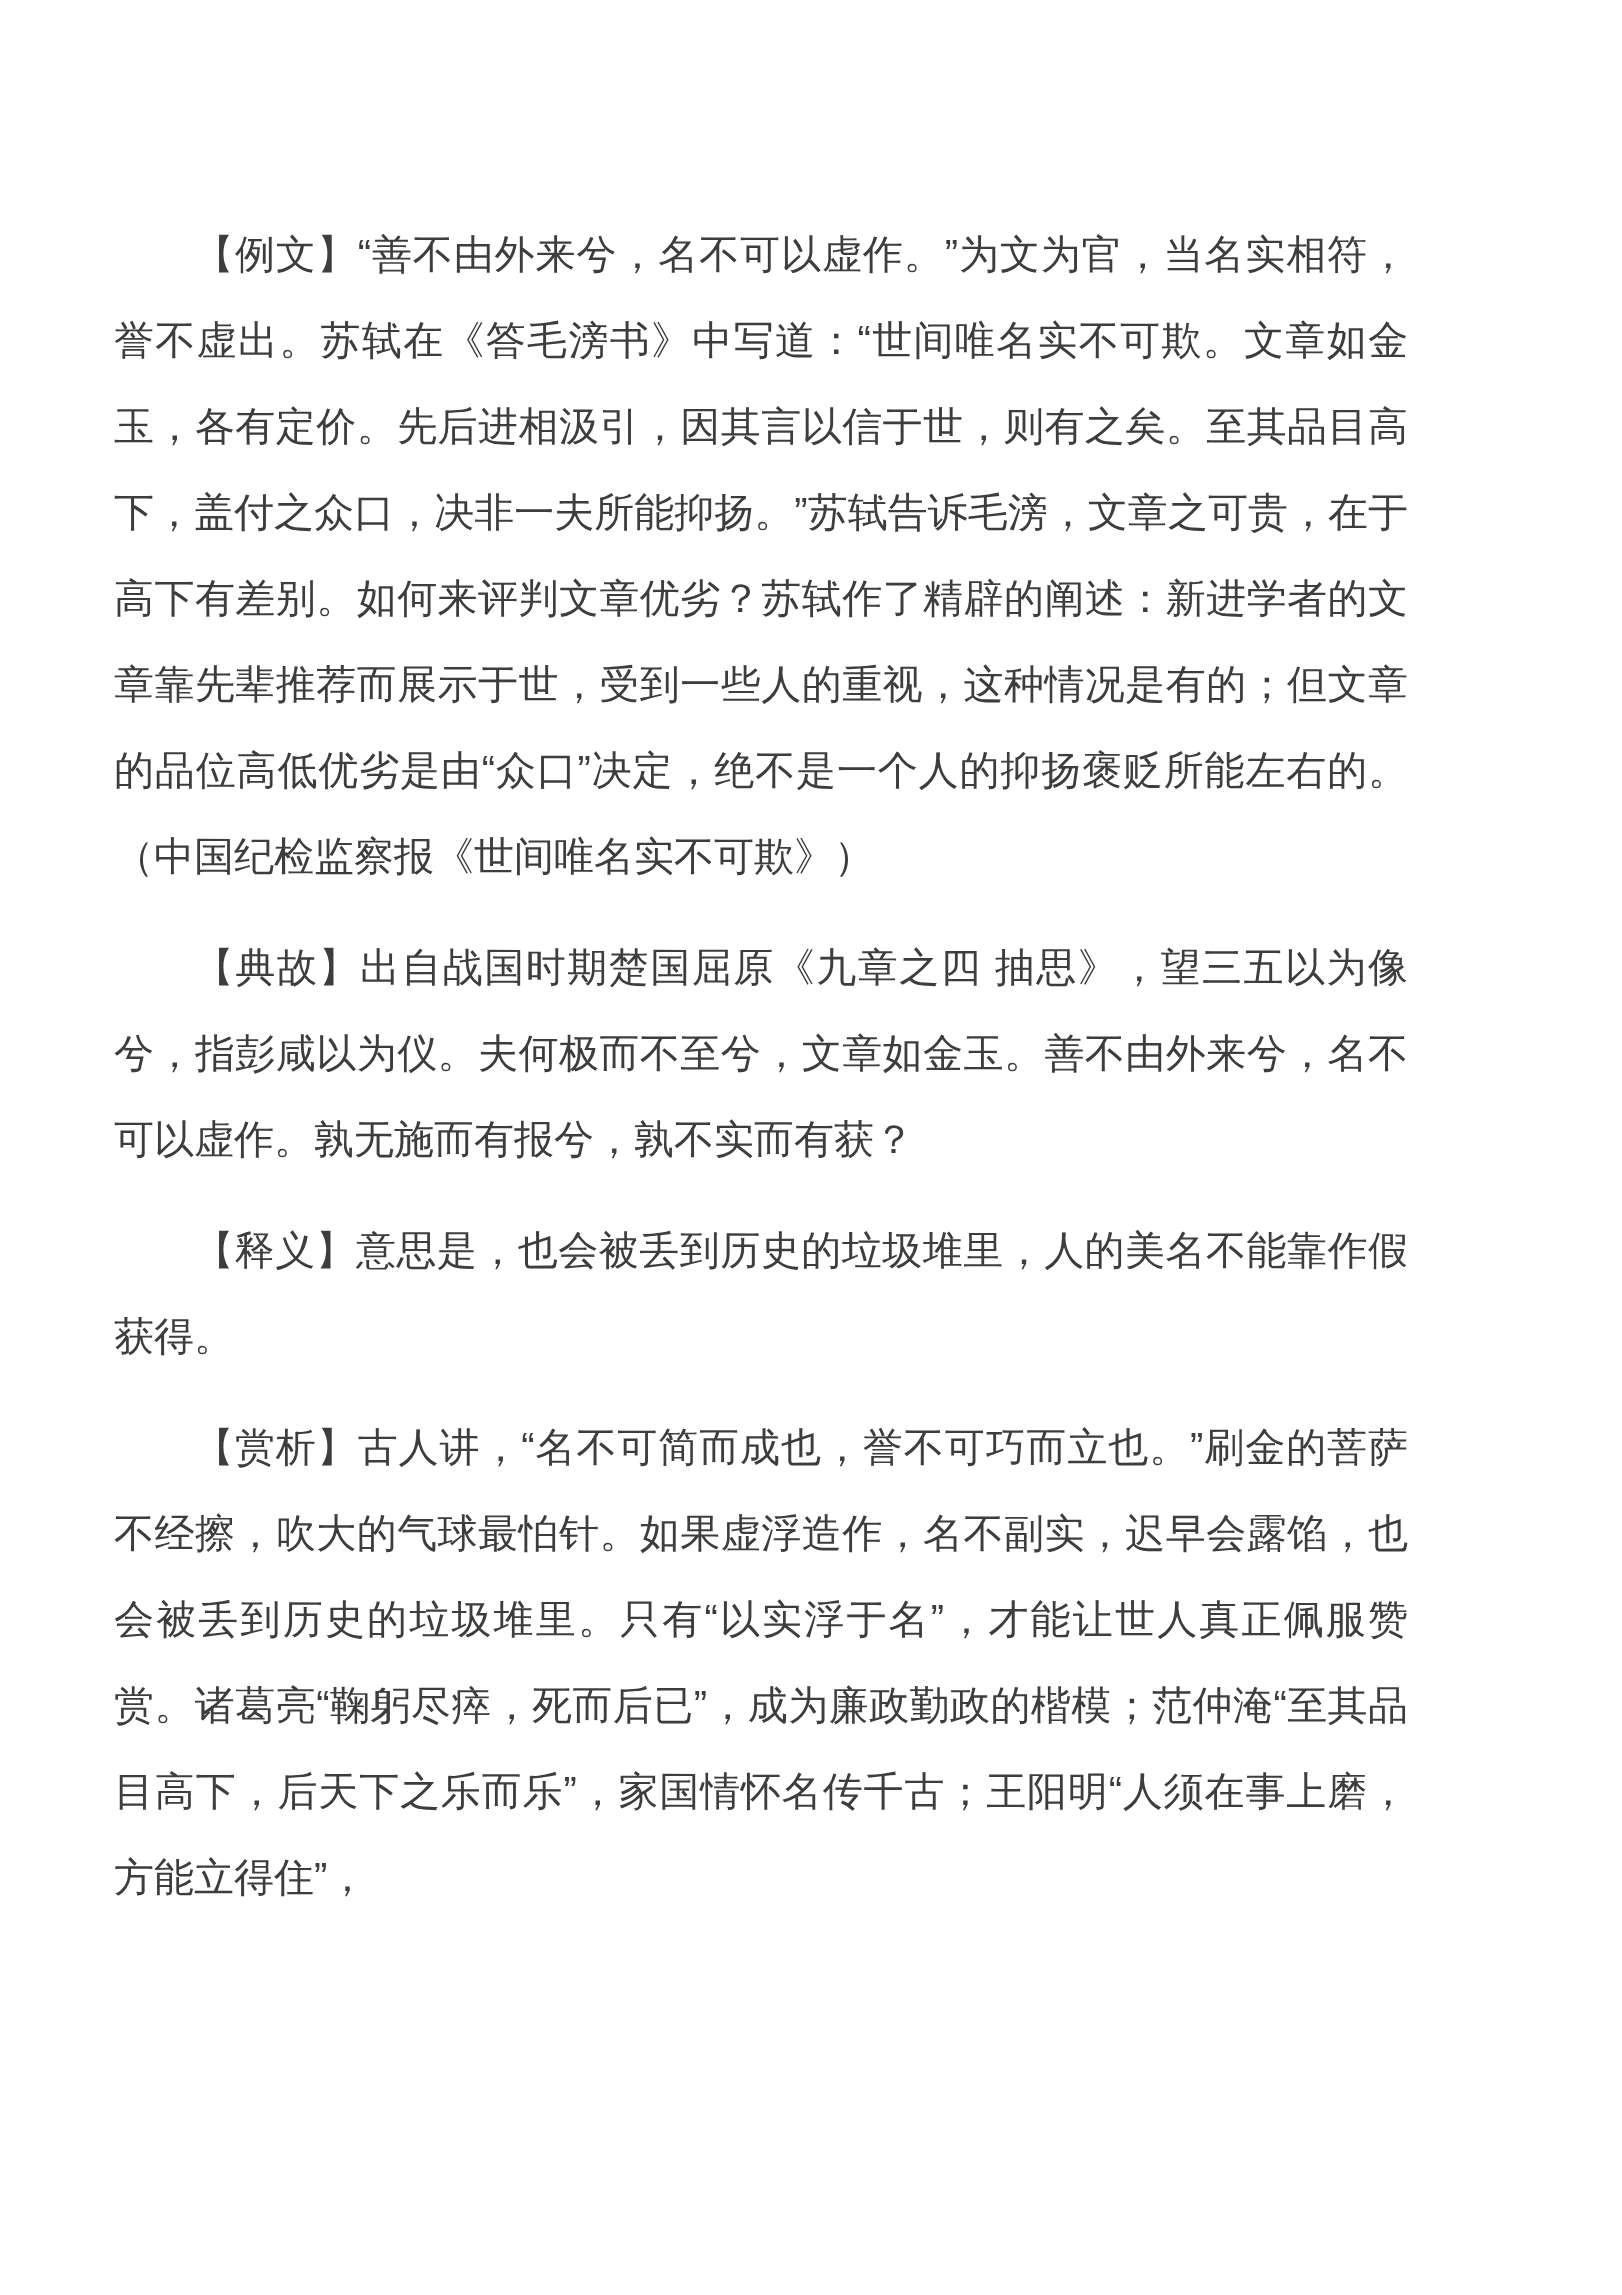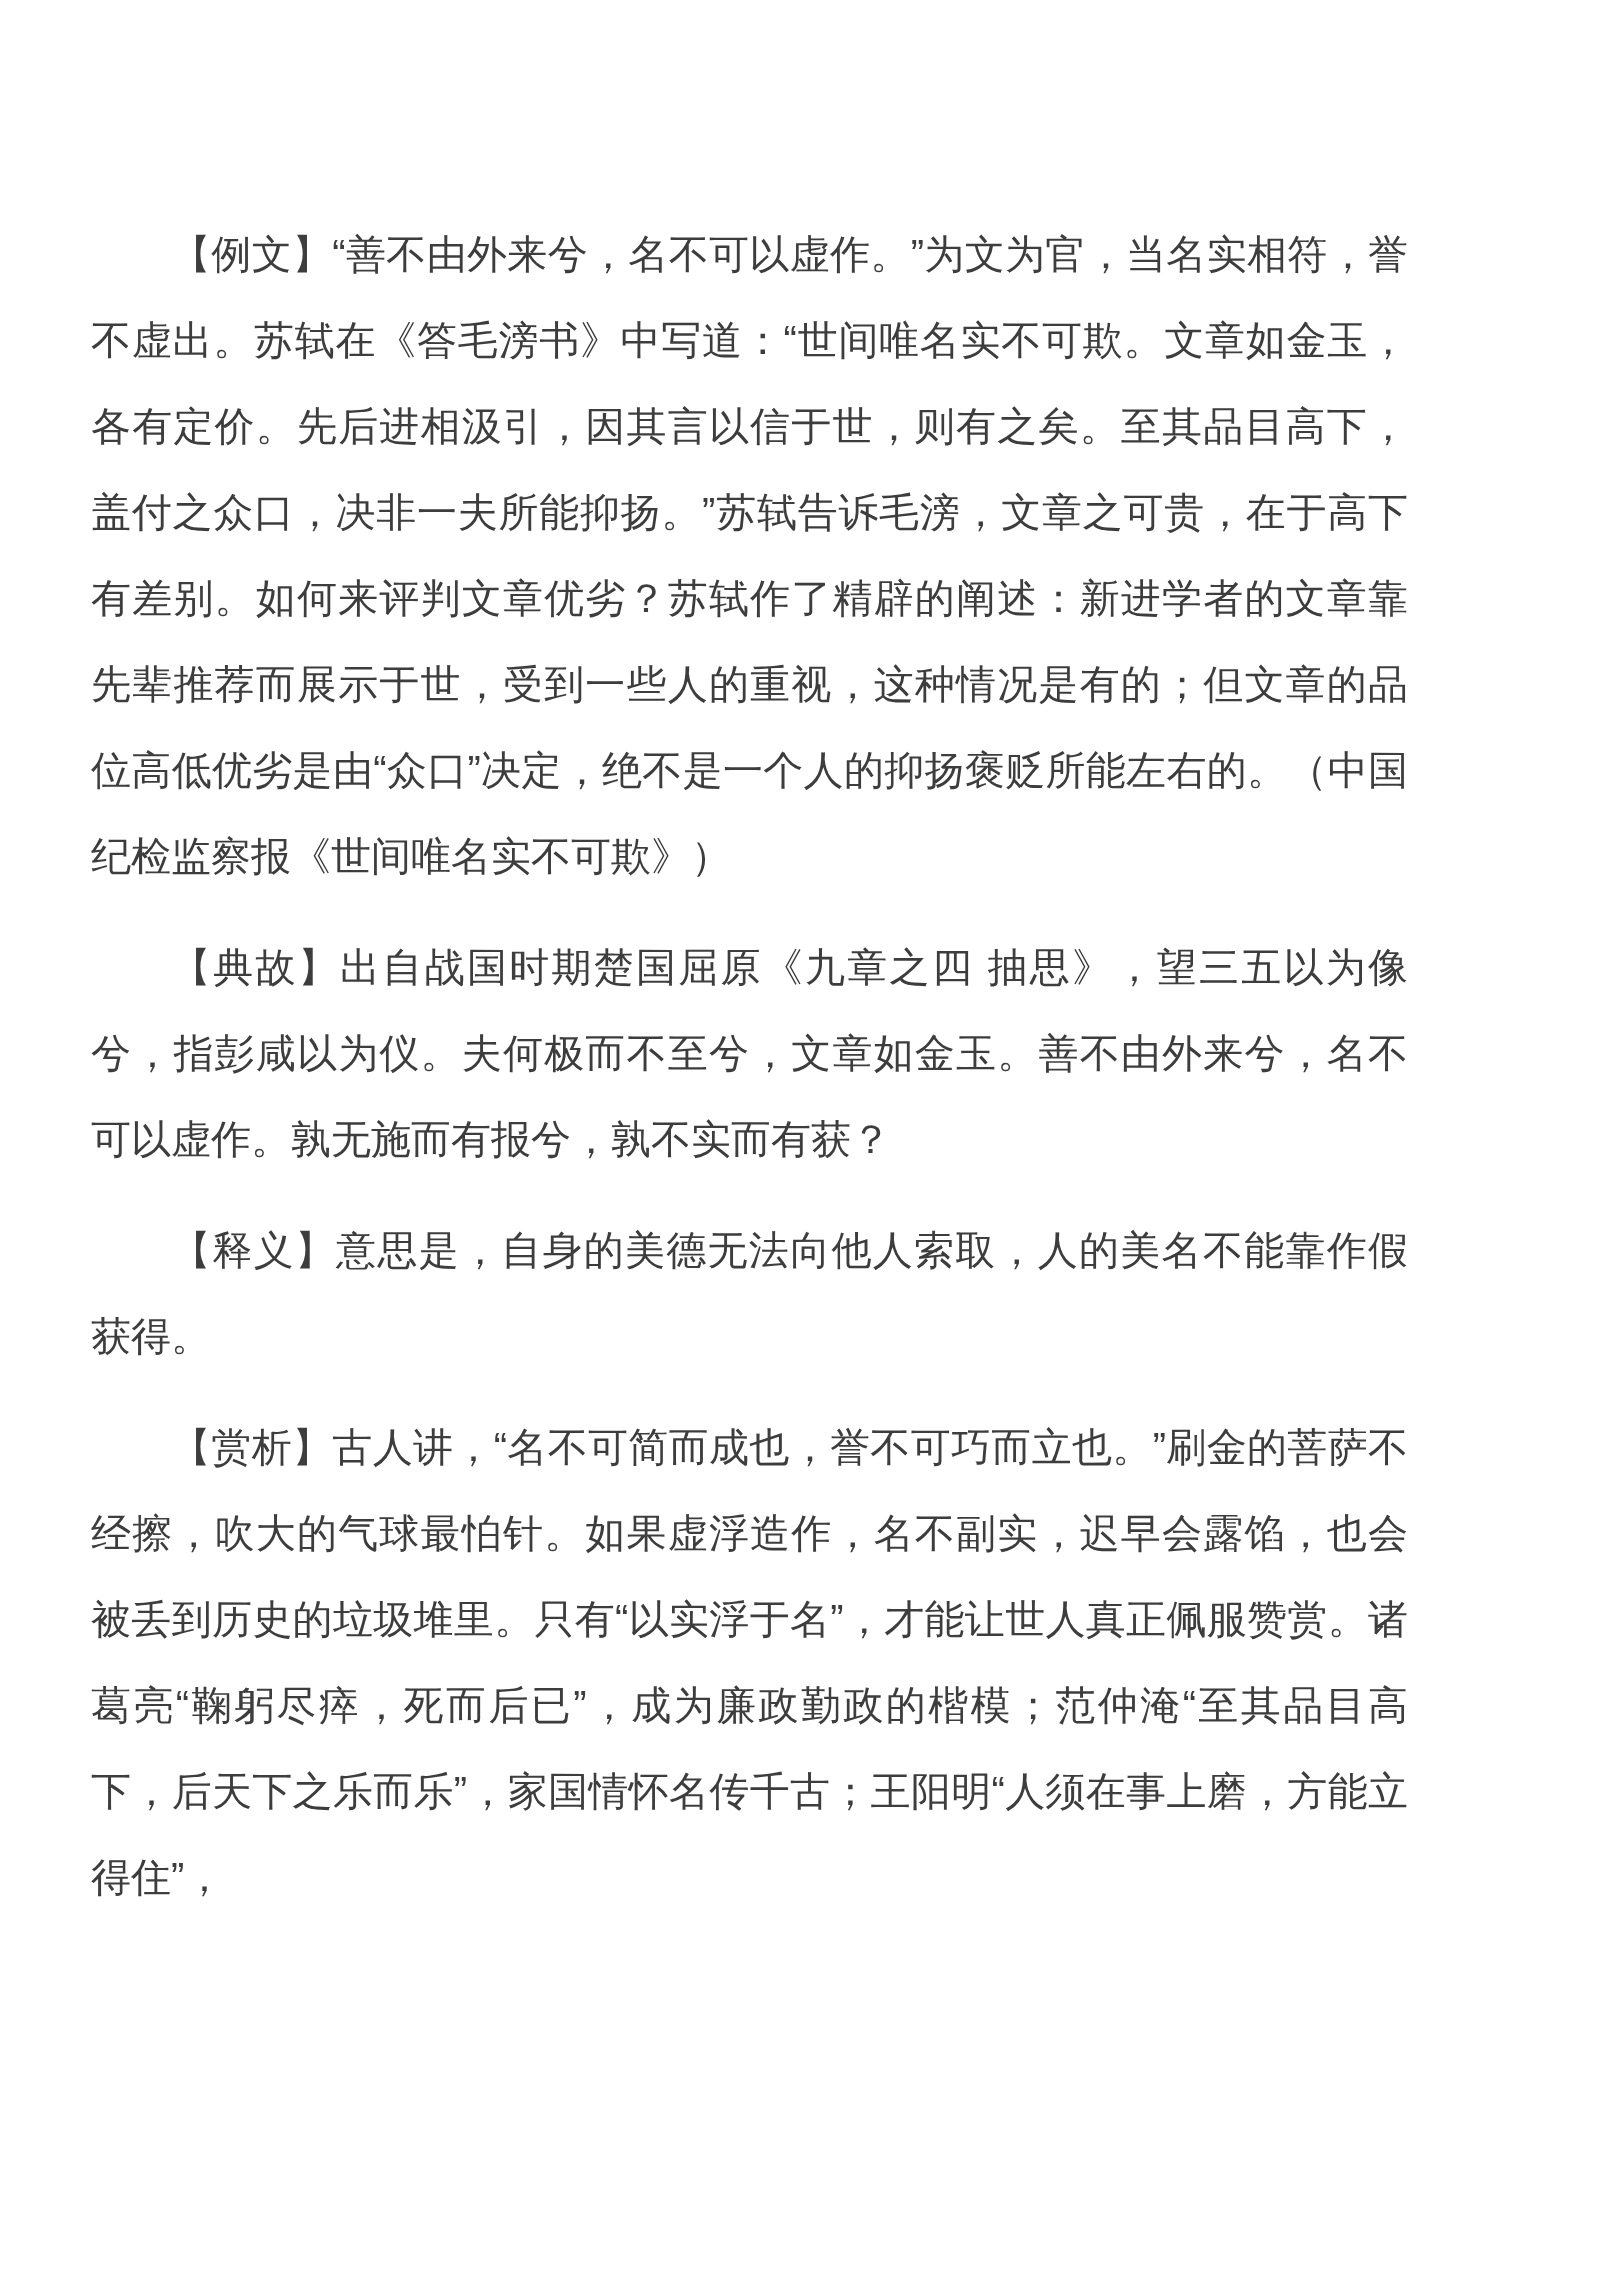--- a/index.html
+++ b/index.html
@@ -11,35 +11,35 @@
     width: 1623px;
     height: 2295px;
     overflow: hidden;
     font-family: "Liberation Sans", "DejaVu Sans", sans-serif;
   }
   .page {
     box-sizing: border-box;
     width: 1623px;
     height: 2295px;
     background: #ffffff;
-    padding: 211px 215px 0 91px;
+    padding: 211px 215px 0 114px;
   }
   .para {
     margin: 0 0 25px 0;
     font-size: 40px;
     line-height: 86px;
     color: #3d3d3d;
     text-align: justify;
     text-indent: 2em;
     letter-spacing: 0;
     word-break: break-all;
   }
 </style>
 </head>
 <body>
 
 <div class="page">
   <p class="para">【例文】“善不由外来兮，名不可以虚作。”为文为官，当名实相符，誉不虚出。苏轼在《答毛滂书》中写道：“世间唯名实不可欺。文章如金玉，各有定价。先后进相汲引，因其言以信于世，则有之矣。至其品目高下，盖付之众口，决非一夫所能抑扬。”苏轼告诉毛滂，文章之可贵，在于高下有差别。如何来评判文章优劣？苏轼作了精辟的阐述：新进学者的文章靠先辈推荐而展示于世，受到一些人的重视，这种情况是有的；但文章的品位高低优劣是由“众口”决定，绝不是一个人的抑扬褒贬所能左右的。（中国纪检监察报《世间唯名实不可欺》）</p>
   <p class="para">【典故】出自战国时期楚国屈原《九章之四 抽思》，望三五以为像兮，指彭咸以为仪。夫何极而不至兮，文章如金玉。善不由外来兮，名不可以虚作。孰无施而有报兮，孰不实而有获？</p>
-  <p class="para">【释义】意思是，自身的美德无法向他人索取，人的美名不能靠作假获得。</p>
+  <p class="para">【释义】意思是，也会被丢到历史的垃圾堆里，人的美名不能靠作假获得。</p>
   <p class="para">【赏析】古人讲，“名不可简而成也，誉不可巧而立也。”刷金的菩萨不经擦，吹大的气球最怕针。如果虚浮造作，名不副实，迟早会露馅，也会被丢到历史的垃圾堆里。只有“以实浮于名”，才能让世人真正佩服赞赏。诸葛亮“鞠躬尽瘁，死而后已”，成为廉政勤政的楷模；范仲淹“至其品目高下，后天下之乐而乐”，家国情怀名传千古；王阳明“人须在事上磨，方能立得住”，</p>
 </div>
 
 
 </body></html>

